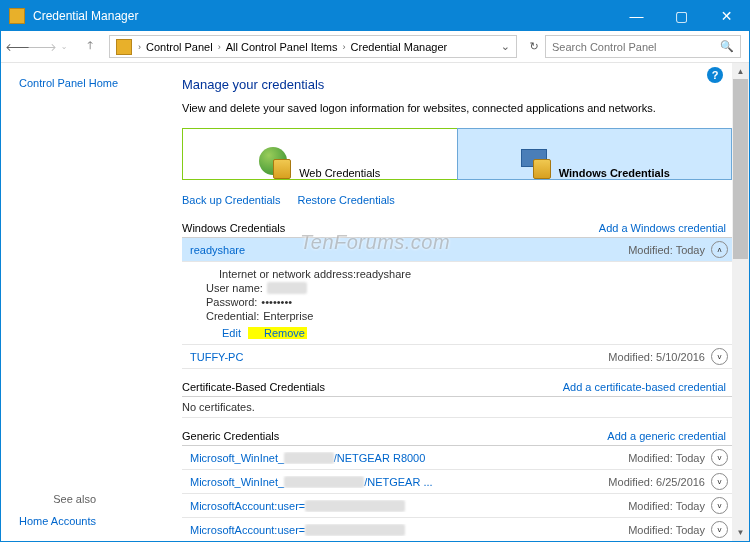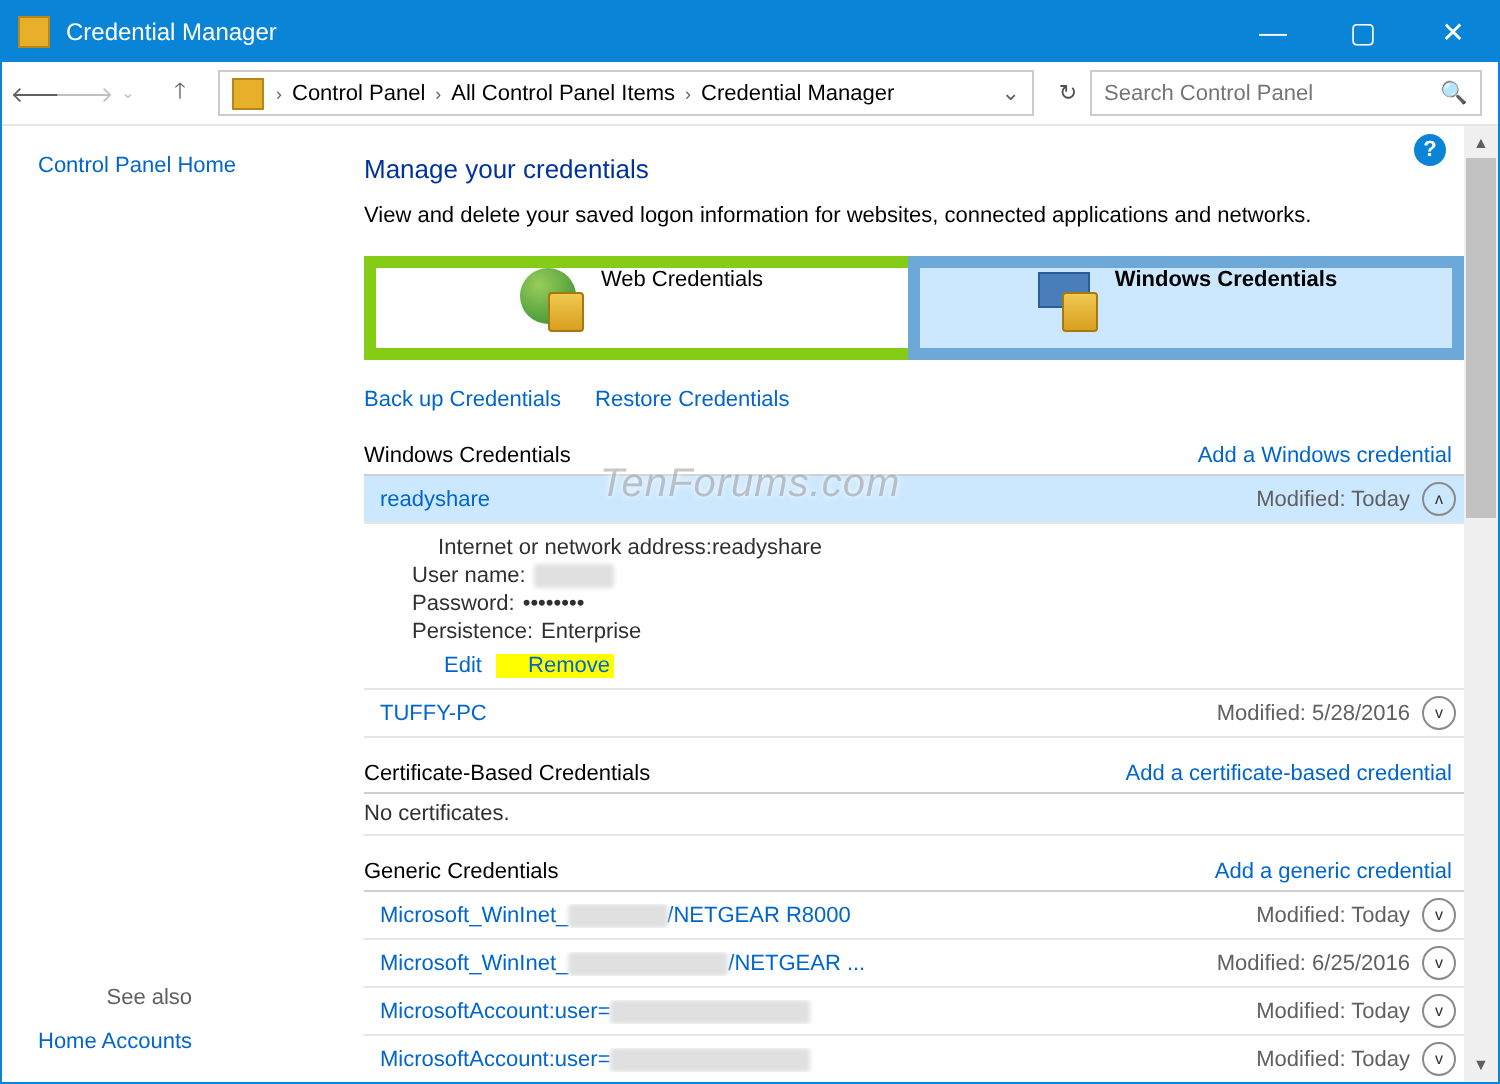--- a/index.html
+++ b/index.html
@@ -42,21 +42,21 @@
   .scroll-arrow { position: absolute; width: 17px; height: 17px; display: flex; align-items: center; justify-content: center; font-size: 8px; color: #606060; }
   .scroll-arrow.up { top: 0; }
   .scroll-arrow.down { bottom: 0; }
 
   .help-badge { position: absolute; right: 26px; top: 66px; width: 16px; height: 16px; border-radius: 50%; background: #0a84d6; color: #fff; font-size: 11px; font-weight: bold; display: flex; align-items: center; justify-content: center; }
 
   h1.page-title { color: #003399; font-size: 13px; font-weight: normal; margin-bottom: 10px; }
   .subtitle { font-size: 11px; margin-bottom: 14px; }
 
   .tabs { display: flex; margin-bottom: 14px; }
-  .tab { flex: 1; border: 6px solid #84cc16; height: 52px; display: flex; align-items: flex-start; justify-content: center; gap: 8px; font-size: 11px; }
+  .tab { flex: 1; border: 1px solid #84cc16; height: 52px; display: flex; align-items: flex-end; justify-content: center; gap: 8px; font-size: 11px; }
   .tab:first-child { border-right: none; }
   .tab.active { background: #cce8ff; border-color: #6ca8d8; font-weight: bold; }
   .tab-icon { width: 32px; height: 32px; position: relative; }
   .globe { width: 28px; height: 28px; border-radius: 50%; background: radial-gradient(circle at 35% 30%, #9acd5a, #2e8b2e); position: absolute; top: 0; left: 0; }
   .monitor { width: 26px; height: 18px; background: #4a7eb8; border: 1px solid #2a5e98; position: absolute; top: 2px; left: 2px; }
   .vault { width: 18px; height: 20px; background: linear-gradient(#f0c850, #d8a020); border: 1px solid #a87810; position: absolute; bottom: 0; right: 0; border-radius: 2px; }
 
   .links-row { margin-bottom: 14px; }
   .link { color: #0066cc; margin-right: 14px; }
 
@@ -174,32 +174,32 @@
             </div>
           <div class="drow">
               <span class="dlabel short">User name:</span>
               <span class="blur">xxxxx</span>
             </div>
           <div class="drow">
               <span class="dlabel short">Password:</span>
               <span class="dval">••••••••</span>
             </div>
           <div class="drow">
-              <span class="dlabel short">Persistence:</span>
+              <span class="dlabel short">Credential:</span>
               <span class="dval">Enterprise</span>
             </div>
           <div class="actions">
             <span class="link">Edit</span>
             <span class="link hl">Remove</span>
           </div>
         </div>
 
         <div class="cred-row">
           <span class="name">TUFFY-PC</span>
-          <span class="mod">Modified: 5/28/2016</span>
+          <span class="mod">Modified: 5/10/2016</span>
           <span class="chev">v</span>
         </div>
       </div>
 
       <div class="section">
         <div class="section-head">
           <span class="sh-label">Certificate-Based Credentials</span>
           <span class="sh-link">Add a certificate-based credential</span>
         </div>
         <div class="no-cert">No certificates.</div>

